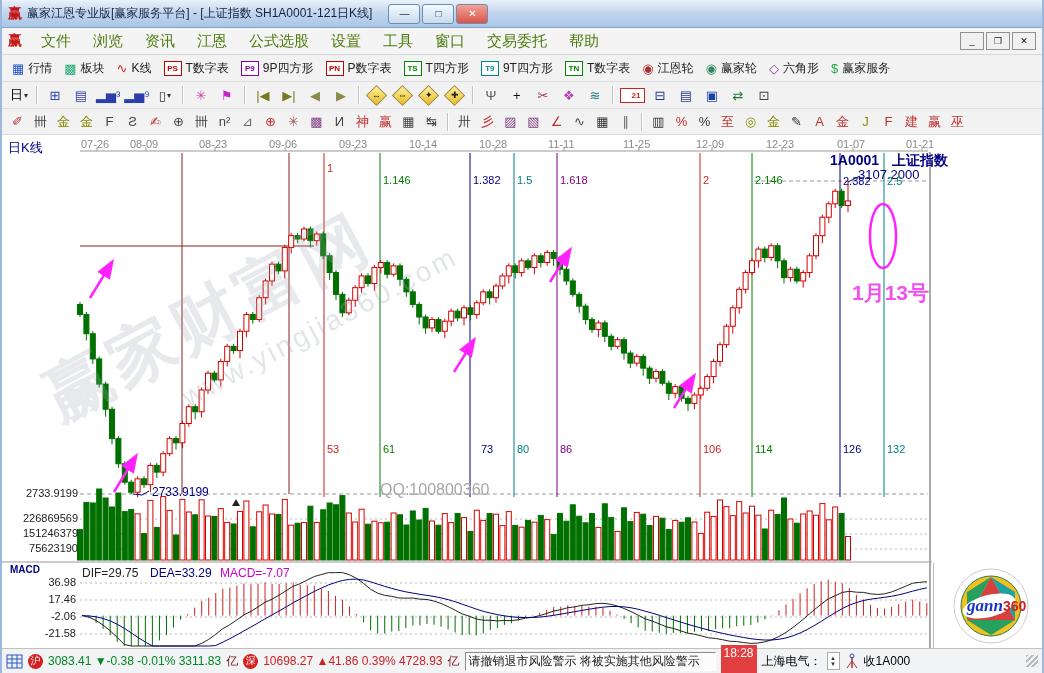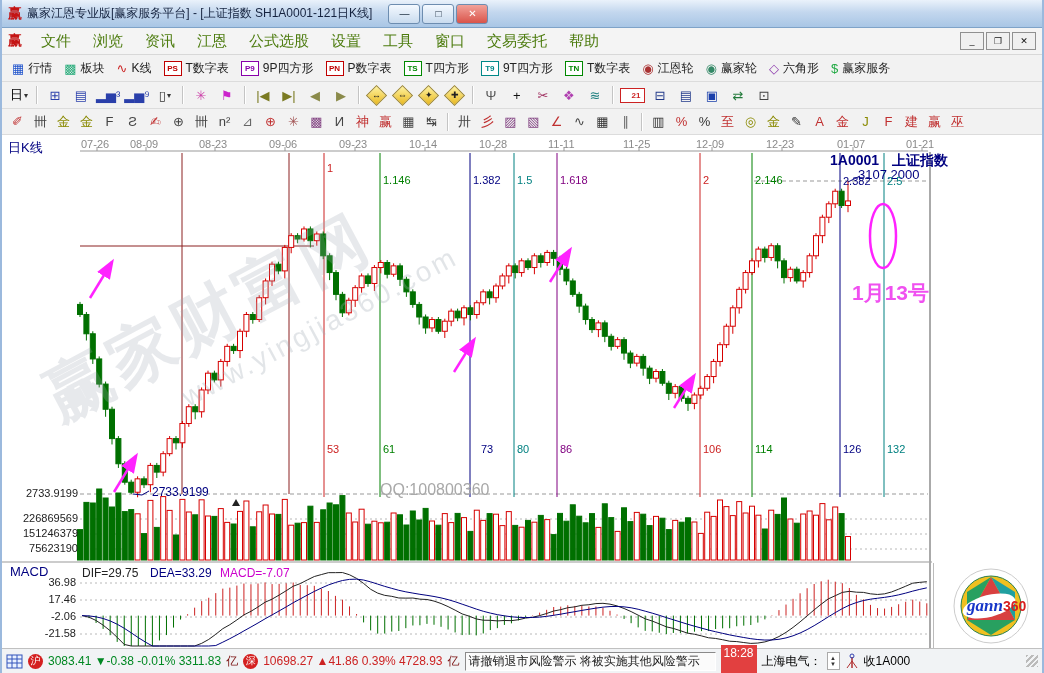--- a/index.html
+++ b/index.html
@@ -57,21 +57,21 @@
   #lbl-symbol{left:828px;top:152px;font-size:14px;font-weight:bold;color:#000080;}
   #lbl-symname{left:890px;top:152px;font-size:14px;font-weight:bold;color:#000080;}
   #lbl-callout{left:856px;top:167px;font-size:13px;color:#000080;}
   #lbl-lowanno{left:150px;top:485px;font-size:12px;color:#000080;}
   #lbl-qq{left:378px;top:481px;font-size:16px;color:#a8a8a8;}
   #lbl-dateanno{left:850px;top:279px;font-size:21px;font-weight:bold;color:#f050f0;}
   #watermark{left:55px;top:355px;transform:rotate(-28deg);transform-origin:0 50%;text-align:left;}
   #wm1{font-size:66px;font-weight:bold;color:rgba(160,168,180,0.25);letter-spacing:6px;}
   #wm2{font-size:28px;color:rgba(160,168,180,0.30);letter-spacing:3px;margin-left:120px;}
   .macd-h{position:absolute;font-size:12px;}
-  #lbl-macd{left:8px;top:564px;color:#000080;font-weight:normal;font-size:13px;}
+  #lbl-macd{left:8px;top:564px;color:#000080;font-weight:bold;font-size:10px;}
   #lbl-dif{left:80px;top:566px;color:#222;}
   #lbl-dea{left:148px;top:566px;color:#000080;}
   #lbl-macdv{left:218px;top:566px;color:#cc00cc;}
   
   #logo-panel{position:absolute;left:931px;top:563px;width:113px;height:85px;background:#fff;
     display:flex;align-items:center;justify-content:center;border-left:1px solid #bbb;}
   
   #statusbar{position:absolute;left:0;top:648px;width:100%;height:25px;background:#f1f3f5;
     border-top:1px solid #c0c0c0;display:flex;align-items:center;font-size:12px;
     padding:0 4px;box-sizing:border-box;gap:5px;}

